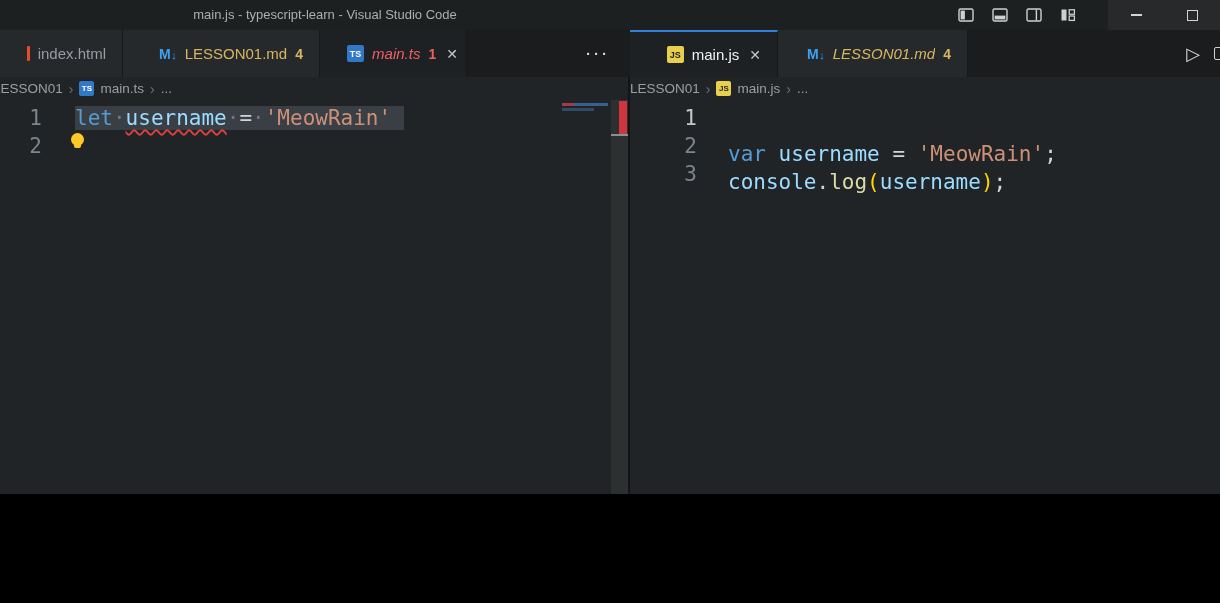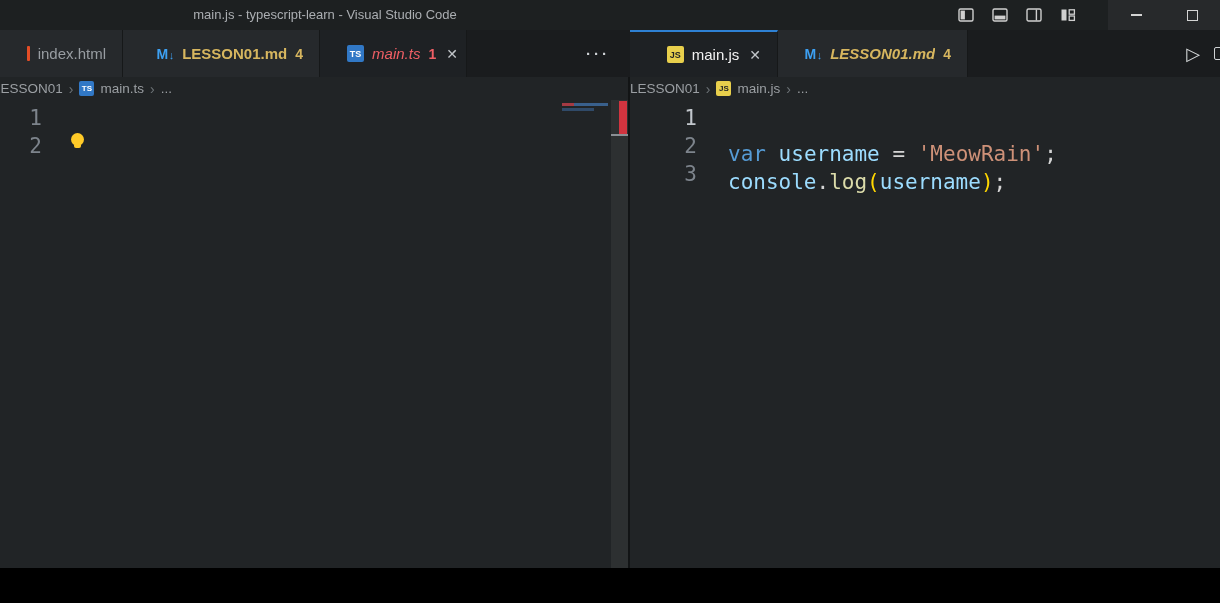--- a/index.html
+++ b/index.html
@@ -1,17 +1,17 @@
 <!DOCTYPE html>
 <html><head>
 <meta charset="utf-8">
 <style>
   * { margin:0; padding:0; box-sizing:border-box; }
   body { background:#000; font-family:"Liberation Sans", sans-serif; }
-  .window { position:relative; width:1220px; height:568px; background:#212426; overflow:hidden; color:#ccc; }
+  .window { position:relative; width:1220px; height:494px; background:#212426; overflow:hidden; color:#ccc; }
 
   
   .titlebar { position:absolute; top:0; left:0; right:0; height:30px; background:#1d2021; }
   .tb-title { position:absolute; left:0; top:0; width:650px; height:30px; line-height:30px;
               text-align:center; font-size:13px; color:#abaeb2; white-space:nowrap; }
   .tb-right { position:absolute; right:0; top:0; height:30px; display:flex; align-items:center; }
   .tb-layouts { display:flex; align-items:center; gap:10px; margin-right:28px; }
   .tb-ic { width:24px; height:24px; display:flex; align-items:center; justify-content:center; }
   .wc-region { display:flex; height:30px; background:#27292b; }
   .wc-btn { width:56px; height:30px; display:flex; align-items:center; justify-content:center; }
@@ -28,21 +28,21 @@
          white-space:nowrap; overflow:hidden;justify-content:flex-end; }
   .tab.active { background:#1e2124; }
   .tab.focused-active { border-top:2px solid #2e81d4; color:#f2f2f2; }
   .t-index { width:123px; }
   .t-lesson-l { width:197px; }
   .t-maints { width:147px; padding-right:8px; }
   .t-mainjs { width:148px; }
   .t-lesson-r { width:190px; }
   .tab-name { overflow:hidden; text-overflow:clip; }
   .name-preview { font-style:italic; }
-  .name-warn { color:#d7b65f;font-weight:bold; }
+  .name-warn { color:#d7b65f; }
   .name-err { color:#ef5f65; }
   .badge { font-size:14px; font-weight:600; }
   .badge-warn { color:#d7b65f; }
   .badge-err { color:#ef5f65; }
   .tab-close { font-size:14px; color:#c2c6ca; margin-left:2px; }
   .tab-strip { flex:1; display:flex; align-items:center; justify-content:flex-end; background:#1a1c1e; }
   .more-dots { color:#d0d3d6; font-size:15px; font-weight:bold; letter-spacing:3px; margin-right:20px; }
   .editor-actions { display:flex; align-items:center; gap:14px; margin-right:0; }
   .run-icon { font-size:18px; color:#d6d9db; line-height:1; }
   .split-icon { width:13px; height:13px; border:1.5px solid #cfd2d4; border-radius:2px; margin-right:-7px; }
@@ -220,20 +220,21 @@
       <span>main.js</span>
       <span class="bc-sep">›</span>
       <span>...</span>
     </div>
   </div>
 
   <div class="editor editor-left">
     <div class="code-area" id="left-code">
         <div class="code-line">
           <div class="ln">1</div>
+          <div class="content"><span class="t-keyword sel">let</span><span class="t-space sel">·</span><span class="t-variable sel squiggle">username</span><span class="t-space sel">·</span><span class="t-operator sel">=</span><span class="t-space sel">·</span><span class="t-string sel">'MeowRain'</span><span class="t-newline sel"> </span></div>
         </div>
         <div class="code-line">
           <div class="ln">2</div>
         </div>
       </div>
     <div class="bulb"></div>
     <div class="minimap-line1"></div>
     <div class="minimap-line2"></div>
     <div class="overview-ruler">
       <div class="ov-error"></div>

